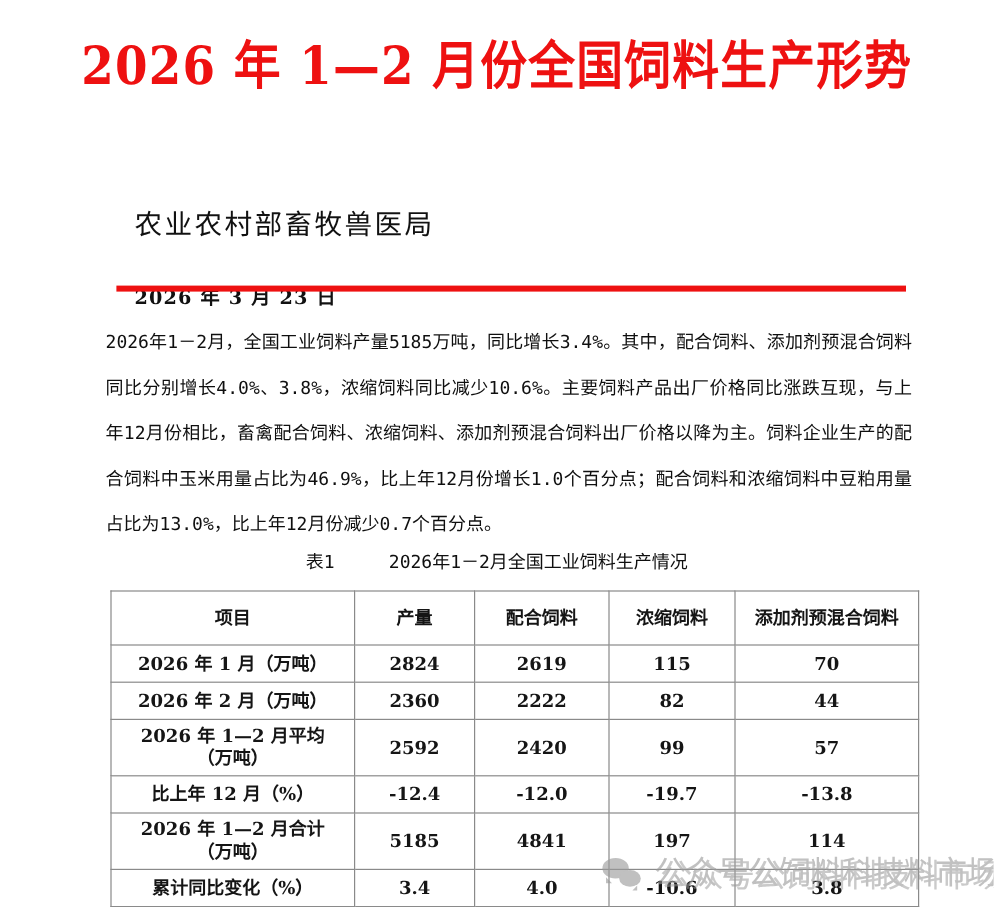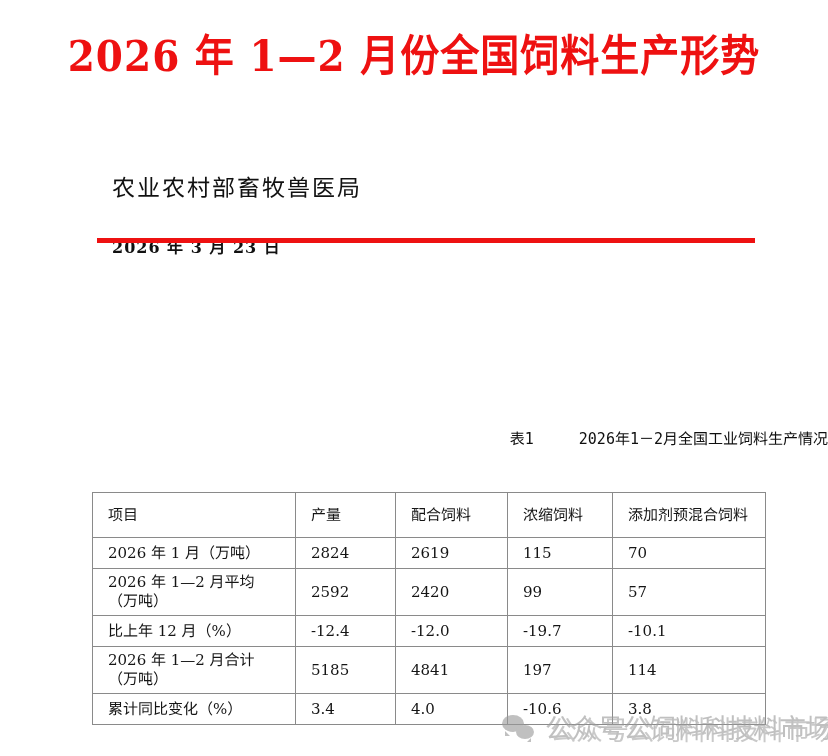--- a/index.html
+++ b/index.html
@@ -93,22 +93,22 @@
     color: #0f0f0f;
     text-indent: 0;
     letter-spacing: 0px;
   }
 
   
   .table-caption {
     position: absolute;
     left: 0;
     right: 0;
-    top: 427px;
-    text-align: right;
+    top: 456px;
+    text-align: center;
     font-family: "DejaVu Sans Mono", "Liberation Mono", monospace;
     font-size: 15px;
     line-height: 24px;
     color: #0f0f0f;
     white-space: pre;
   }
 
   
   .table-wrap {
     position: absolute;
@@ -120,24 +120,24 @@
     width: 100%;
     border-collapse: collapse;
     table-layout: fixed;
     font-family: "DejaVu Serif", "Liberation Serif", serif;
     font-size: 15px;
     color: #151515;
   }
   table.data-table td,
   table.data-table th {
     border: 1px solid #8a8a8a;
-    text-align: left;
+    text-align: center;
     vertical-align: middle;
     padding: 0 15px;
-    font-weight: normal;
+    font-weight: bold;
     line-height: 19px;
   }
   table.data-table th { height: 44px; }
   table.data-table td { height: 30px; }
   tr.tall td { height: 46px; }
   col.c-item  { width: 203px; }
   col.c-out   { width: 100px; }
   col.c-comp  { width: 112px; }
   col.c-conc  { width: 105px; }
   col.c-prem  { width: 153px; }
@@ -217,20 +217,21 @@
 
   <div class="issuer-block">
     <div class="issuer-line">农业农村部畜牧兽医局</div>
     <div class="issuer-line second">
       <span class="issuer-date">2026 年 3 月 23 日</span>
     </div>
   </div>
 
   <div class="red-rule"></div>
 
+  <div class="body-text">2026年1－2月，全国工业饲料产量5185万吨，同比增长3.4%。其中，配合饲料、添加剂预混合饲料同比分别增长4.0%、3.8%，浓缩饲料同比减少10.6%。主要饲料产品出厂价格同比涨跌互现，与上年12月份相比，畜禽配合饲料、浓缩饲料、添加剂预混合饲料出厂价格以降为主。饲料企业生产的配合饲料中玉米用量占比为46.9%，比上年12月份增长1.0个百分点；配合饲料和浓缩饲料中豆粕用量占比为13.0%，比上年12月份减少0.7个百分点。</div>
 
   <div class="table-caption">表1     2026年1－2月全国工业饲料生产情况</div>
 
   <div class="table-wrap">
     <table class="data-table">
       <colgroup>
         <col class="c-item">
           <col class="c-out">
           <col class="c-comp">
           <col class="c-conc">
@@ -246,34 +247,41 @@
         </tr>
       </thead>
       <tbody>
         <tr>
           <td>2026 年 1 月（万吨）</td>
           <td>2824</td>
           <td>2619</td>
           <td>115</td>
           <td>70</td>
         </tr>
+        <tr>
+          <td>2026 年 2 月（万吨）</td>
+          <td>2360</td>
+          <td>2222</td>
+          <td>82</td>
+          <td>44</td>
+        </tr>
         <tr class="tall">
           <td class="cell-two-line">2026 年 1—2 月平均
 （万吨）</td>
           <td>2592</td>
           <td>2420</td>
           <td>99</td>
           <td>57</td>
         </tr>
         <tr>
           <td>比上年 12 月（%）</td>
           <td>-12.4</td>
           <td>-12.0</td>
           <td>-19.7</td>
-          <td>-10.1</td>
+          <td>-13.8</td>
         </tr>
         <tr class="tall">
           <td class="cell-two-line">2026 年 1—2 月合计
 （万吨）</td>
           <td>5185</td>
           <td>4841</td>
           <td>197</td>
           <td>114</td>
         </tr>
         <tr>

